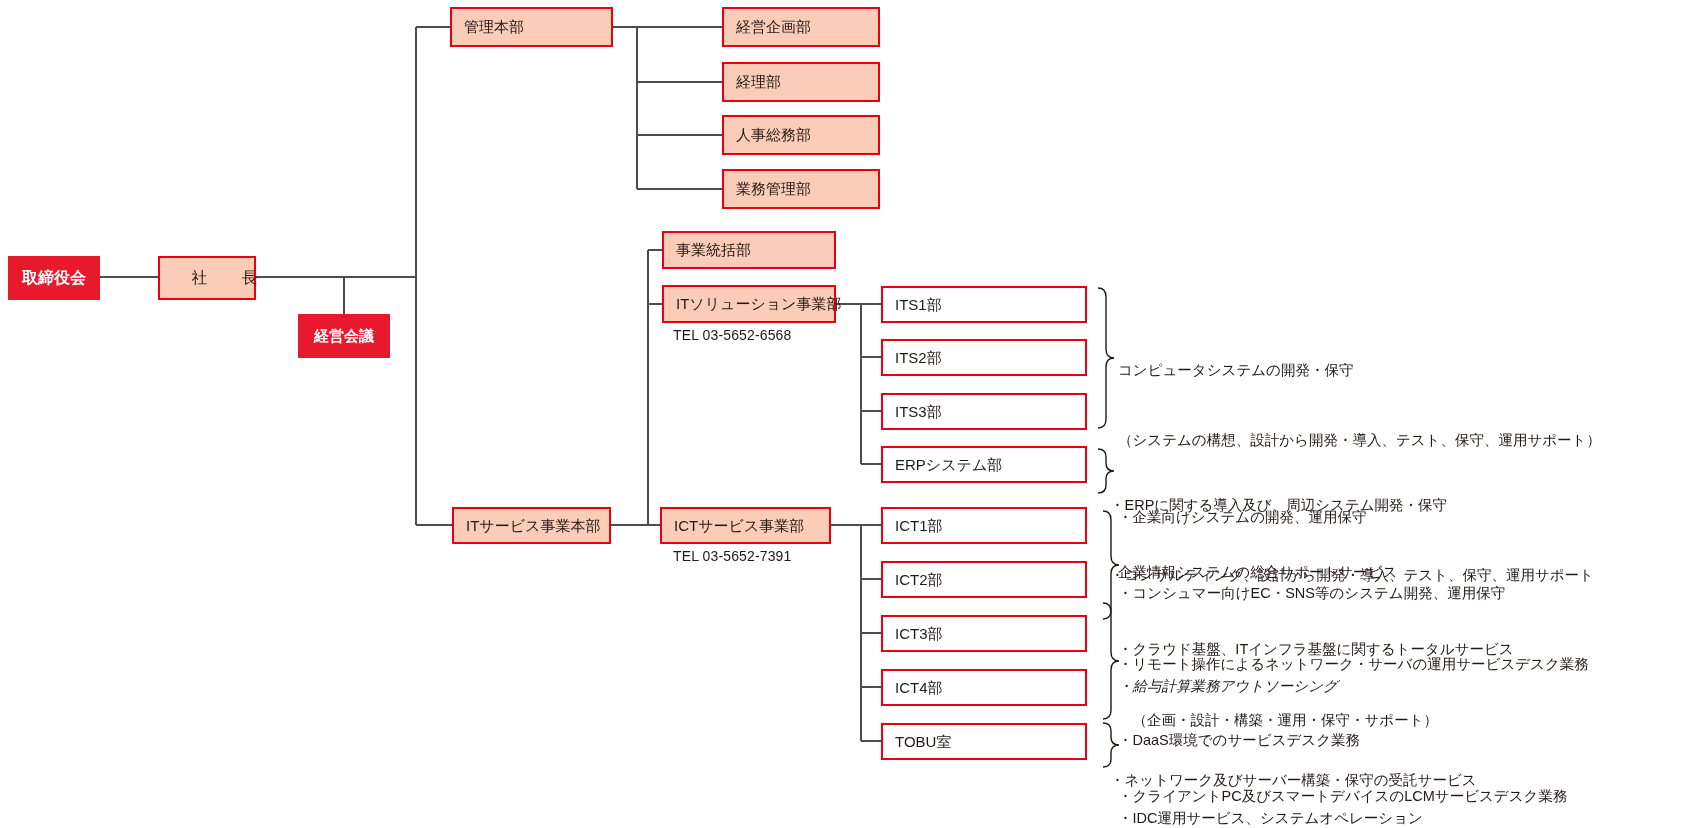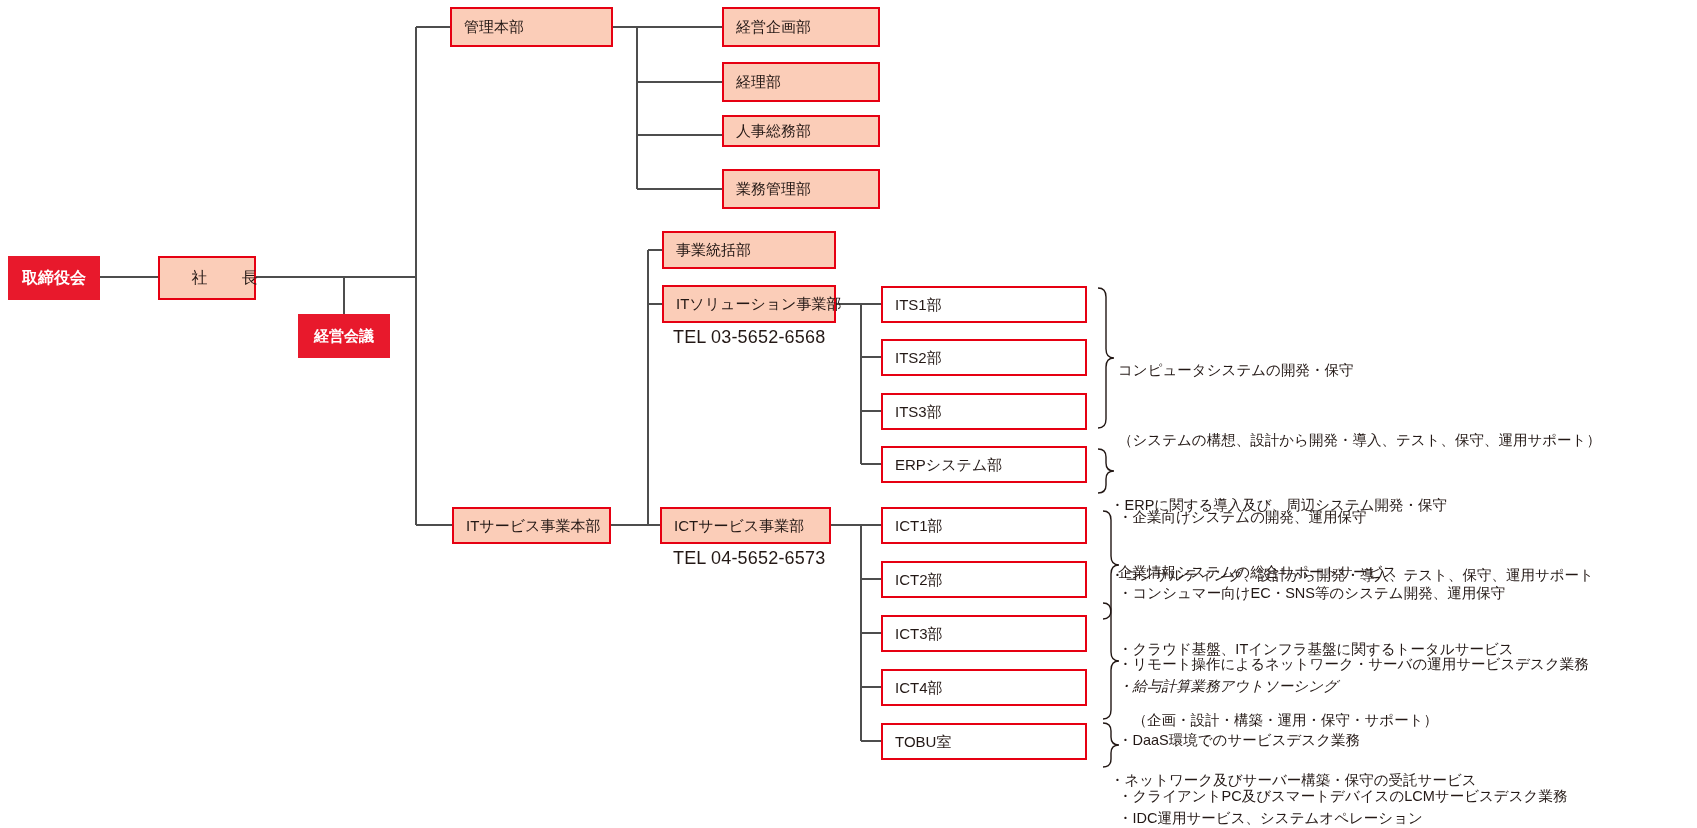--- a/index.html
+++ b/index.html
@@ -54,21 +54,21 @@
   .node.pad-left {
     padding-left: 12px;
   }
   .node.center {
     justify-content: center;
     padding-left: 36px;
   }
   
   .tel {
     position: absolute;
-    font-size: 18px;
+    font-size: 14px;
     color: #231815;
     white-space: nowrap;
     letter-spacing: 0.01em;
   }
   
   .desc {
     position: absolute;
     font-size: 14.5px;
     line-height: 1.62;
     color: #231815;
@@ -156,21 +156,21 @@
   <div class="node fill-pink pad-left" style="left:450px; top:7px; width:163px; height:40px;">
     <span>管理本部</span>
   </div>
 
   <div class="node fill-pink pad-left" style="left:722px; top:7px; width:158px; height:40px;">
     <span>経営企画部</span>
   </div>
   <div class="node fill-pink pad-left" style="left:722px; top:62px; width:158px; height:40px;align-items:center;">
     <span>経理部</span>
   </div>
-  <div class="node fill-pink pad-left" style="left:722px; top:115px; width:158px; height:32px;">
+  <div class="node fill-pink pad-left" style="left:722px; top:115px; width:158px; height:40px;">
     <span>人事総務部</span>
   </div>
   <div class="node fill-pink pad-left" style="left:722px; top:169px; width:158px; height:40px;">
     <span>業務管理部</span>
   </div>
 
   <div class="node fill-pink pad-left" style="left:662px; top:231px; width:174px; height:38px;">
     <span>事業統括部</span>
   </div>
 
@@ -192,21 +192,21 @@
     <span>ERPシステム部</span>
   </div>
 
   <div class="node fill-pink pad-left" style="left:452px; top:507px; width:159px; height:37px;">
     <span>ITサービス事業本部</span>
   </div>
 
   <div class="node fill-pink pad-left" style="left:660px; top:507px; width:171px; height:37px;">
     <span>ICTサービス事業部</span>
   </div>
-  <div class="tel" style="left:673px; top:548px;">TEL 04-5652-6573</div>
+  <div class="tel" style="left:673px; top:548px;">TEL 03-5652-7391</div>
 
   <div class="node fill-white pad-left" style="left:881px; top:507px; width:206px; height:37px;">
     <span>ICT1部</span>
   </div>
   <div class="node fill-white pad-left" style="left:881px; top:561px; width:206px; height:37px;">
     <span>ICT2部</span>
   </div>
   <div class="node fill-white pad-left" style="left:881px; top:615px; width:206px; height:37px;">
     <span>ICT3部</span>
   </div>

